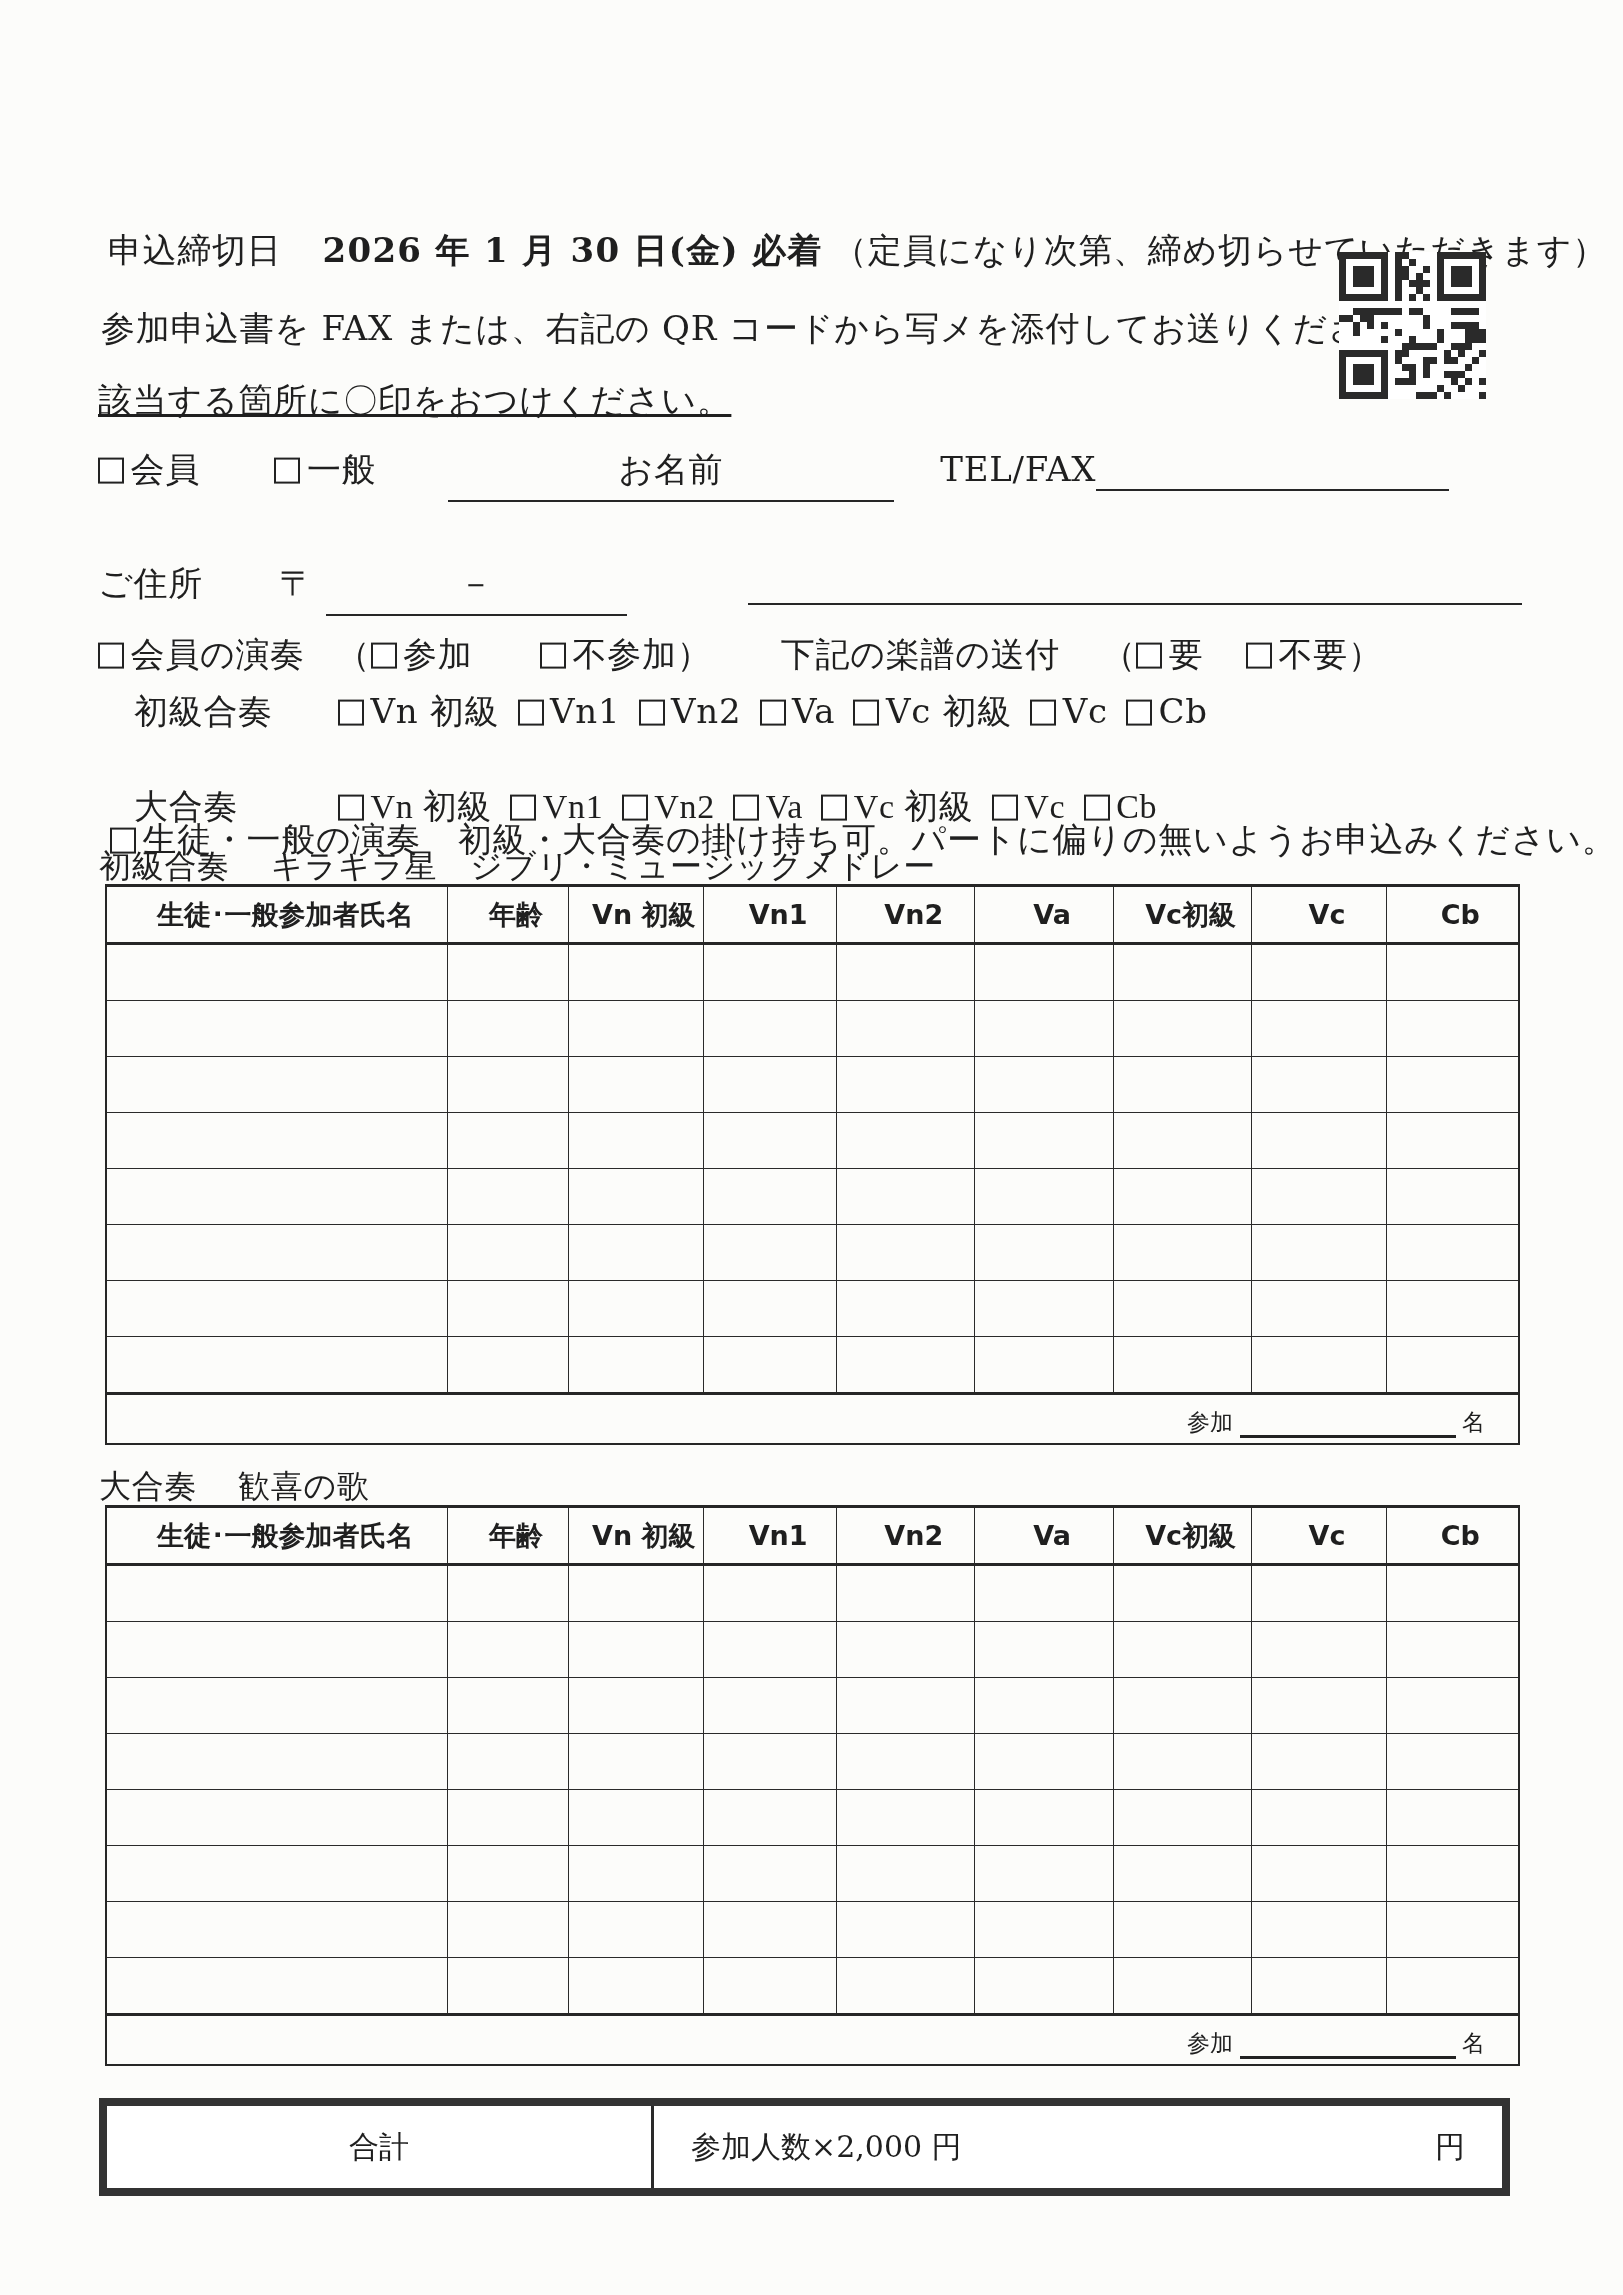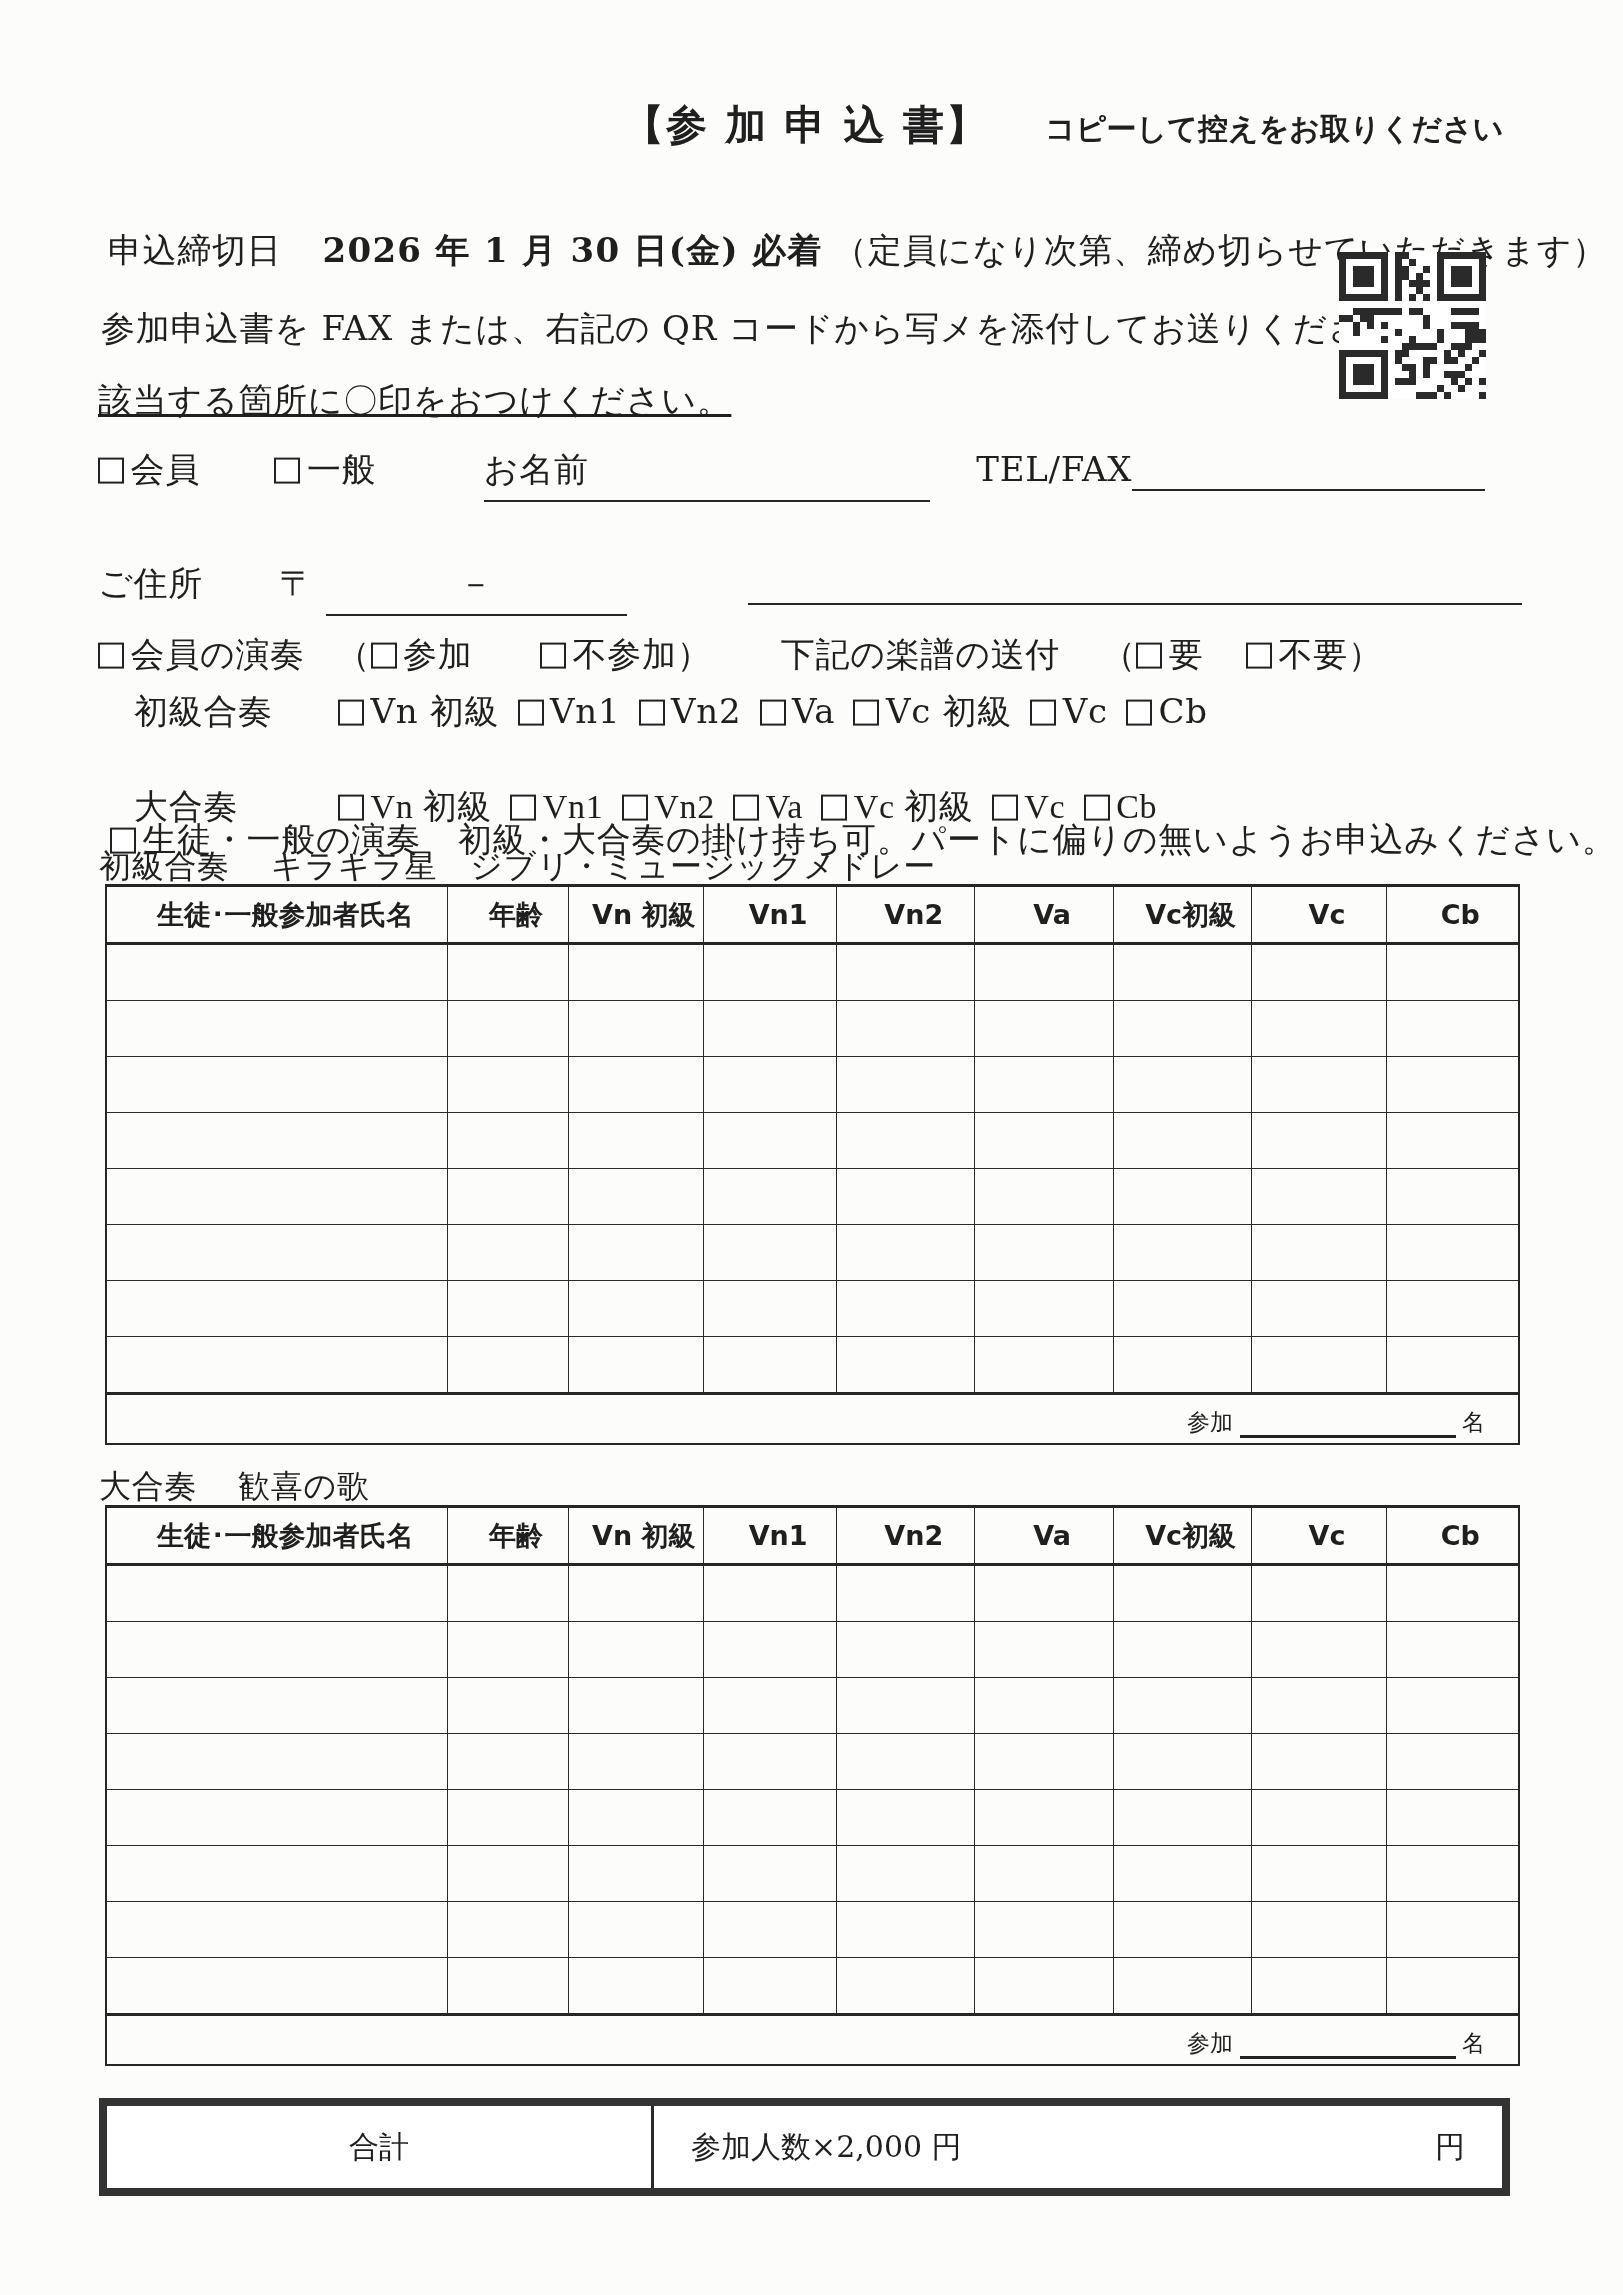--- a/index.html
+++ b/index.html
@@ -30,22 +30,22 @@
   .dl-note{margin-left:10.5px;}
 
   .send{top:306px;left:101px;}
 
   #qr{top:252px;left:1339px;width:147px;height:147px;}
 
   .mark{top:378px;left:98px;text-decoration:underline;}
 
   .applicant{top:446px;left:98px;}
   .gap-general{margin-left:63px;}
-  .name-field{display:inline-block;margin-left:96px;width:446px;
-              border-bottom:2.6px solid #262626;padding-bottom:7.9px;}
+  .name-field{display:inline-block;margin-left:60px;width:446px;
+              border-bottom:2.6px solid #262626;padding-bottom:7.9px;text-align:center;}
   .tel-label{margin-left:35px;}
   .tel-blank{width:353px;}
 
   .address{top:560px;left:98px;}
   .postal-mark{margin-left:65px;}
   .postal-blank{width:301px;text-align:center;padding-bottom:7.9px;}
   .addr-blank{margin-left:110px;width:774px;}
 
   .member-perf{top:632px;left:98px;}
   .mp-paren1{margin-left:19.6px;}
@@ -92,24 +92,20 @@
   .total-right{flex:1;display:flex;align-items:center;padding:0 37px;}
   .yen{margin-left:auto;}
 
   #qr svg{width:100%;height:100%;display:block;}
 </style>
 </head>
 <body>
 
 <div id="page">
 
-  <div class="abs title-row sans">
-    <span class="title">【参 加 申 込 書】</span>
-    <span class="title-note">コピーして控えをお取りください</span>
-  </div>
 
   <div class="abs line deadline">
     <span>申込締切日</span><span class="dl-date">2026 年 1 月 30 日(金) 必着</span><span class="dl-note">（定員になり次第、締め切らせていただきます）</span>
   </div>
 
   <div class="abs line send">参加申込書を FAX または、右記の QR コードから写メを添付してお送りください。</div>
 
   <div class="abs" id="qr">
       <svg viewBox="0 0 222.6 222.6">
         <rect x="0" y="0" width="222.6" height="222.6" fill="#ffffff"></rect>

